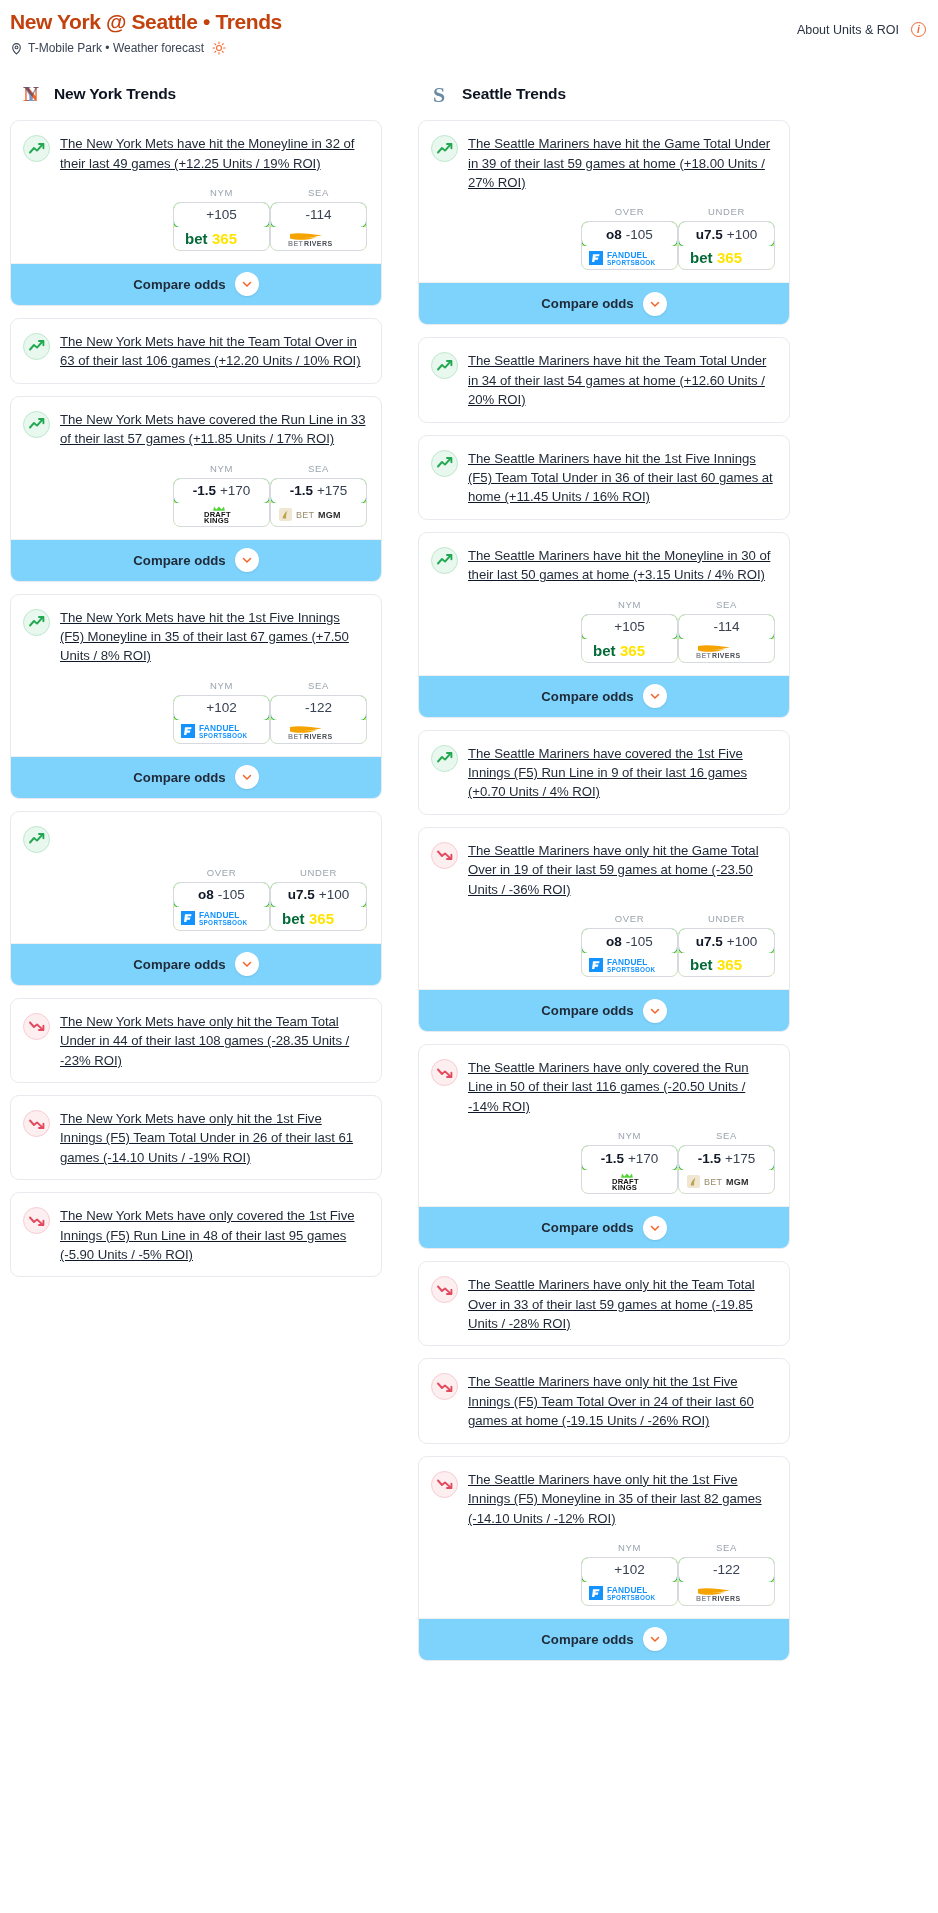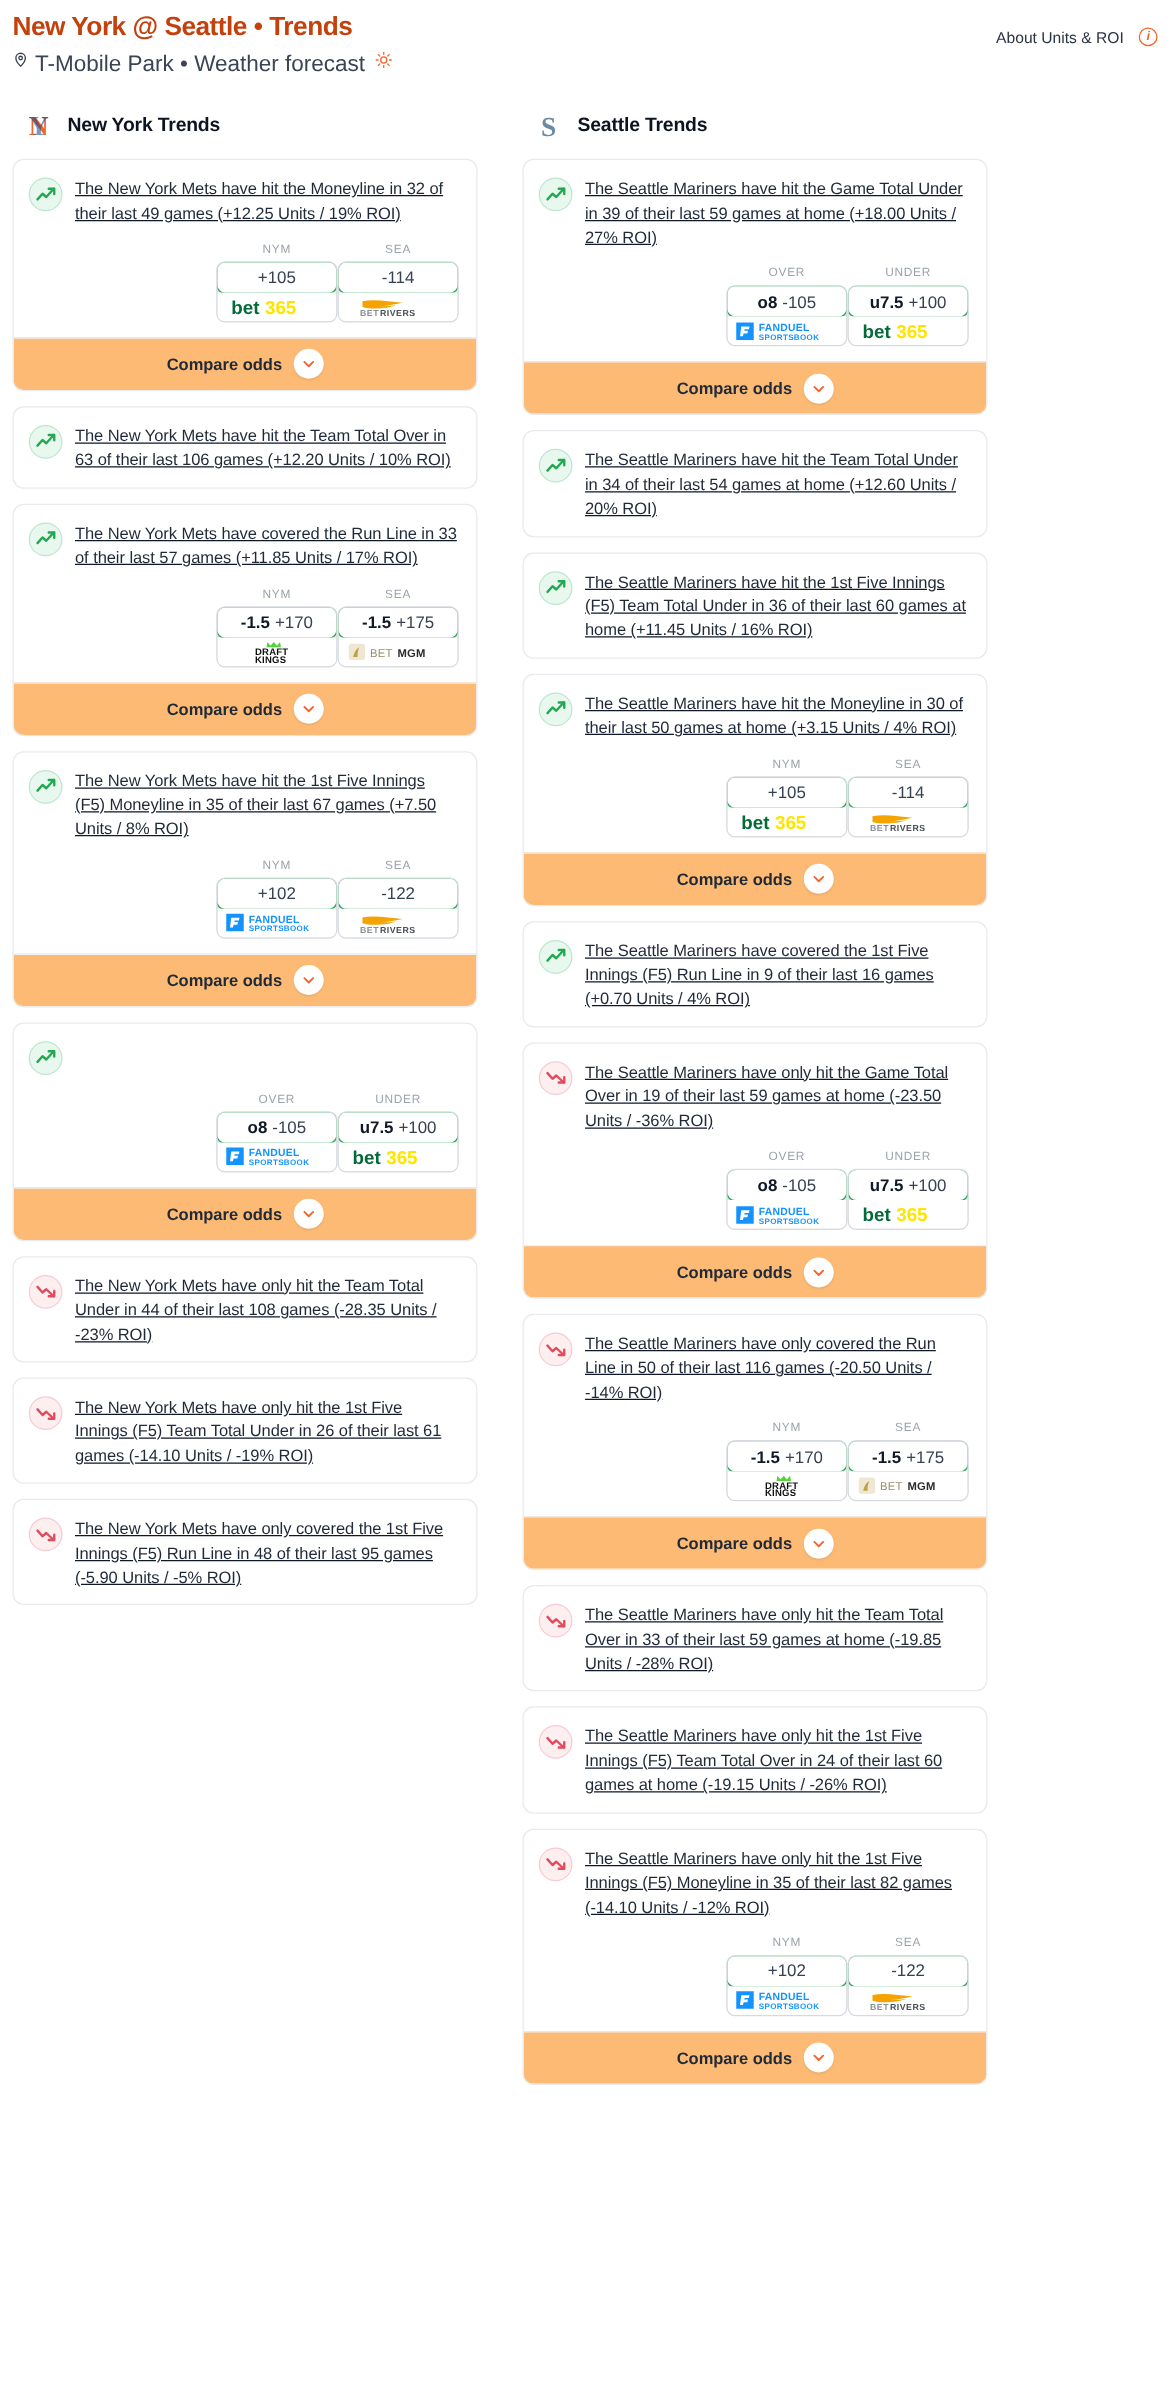--- a/index.html
+++ b/index.html
@@ -30,23 +30,23 @@
     cursor: pointer;
   }
   .info-badge {
     width: 15px; height: 15px; border-radius: 50%;
     border: 1.4px solid #f2652a; color: #f2652a;
     font-size: 10px; font-weight: 700; font-style: italic;
     display: flex; align-items: center; justify-content: center;
     line-height: 1;
   }
   .venue-row {
-    display: flex; align-items: flex-start; gap: 5px;
+    display: flex; align-items: flex-end; gap: 5px;
     margin-top: 7px;
-    font-size: 18px; color: #3b4454;
+    font-size: 12px; color: #3b4454;
   }
   .venue-row .pin { width: 13px; height: 13px; flex: 0 0 auto; }
   .sun-ico { width: 14px; height: 14px; margin-left: 3px; }
 
   
   .columns {
     display: flex;
     gap: 36px;
     margin-top: 22px;
     align-items: flex-start;
@@ -98,21 +98,21 @@
     font-size: 9.5px;
     letter-spacing: 0.6px;
     color: #9aa3ad;
     margin-bottom: 4px;
     font-weight: 500;
   }
   .odds-box {
     border: 1px solid #d6dae0;
     border-radius: 7px;
     overflow: hidden;
-    background: #e5e5e5;
+    background: #bef264;
   }
   .odds-price {
     border: 1px solid #22a850;
     border-radius: 7px;
     background: #fff;
     height: 26px;
     display: flex; align-items: center; justify-content: center;
     font-size: 13.5px; color: #111827;
     margin: -1px;
   }
@@ -120,21 +120,21 @@
   .odds-price .pr { color: #374151; }
   .book-slot {
     height: 23px;
     display: flex; align-items: center; justify-content: center;
     background: #fff;
   }
   .book-slot svg { display: block; }
 
   
   .compare {
-    background: #fdba74;
+    background: #7dd3fc;
     height: 42px;
     display: flex; align-items: center; justify-content: center;
     gap: 9px;
     cursor: pointer;
     border-top: 1px solid #eef0f2;
   }
   .compare .lbl { font-size: 13.2px; font-weight: 600; color: #1f2937; }
   .chev-btn {
     width: 24px; height: 24px; border-radius: 50%;
     background: #fff;

